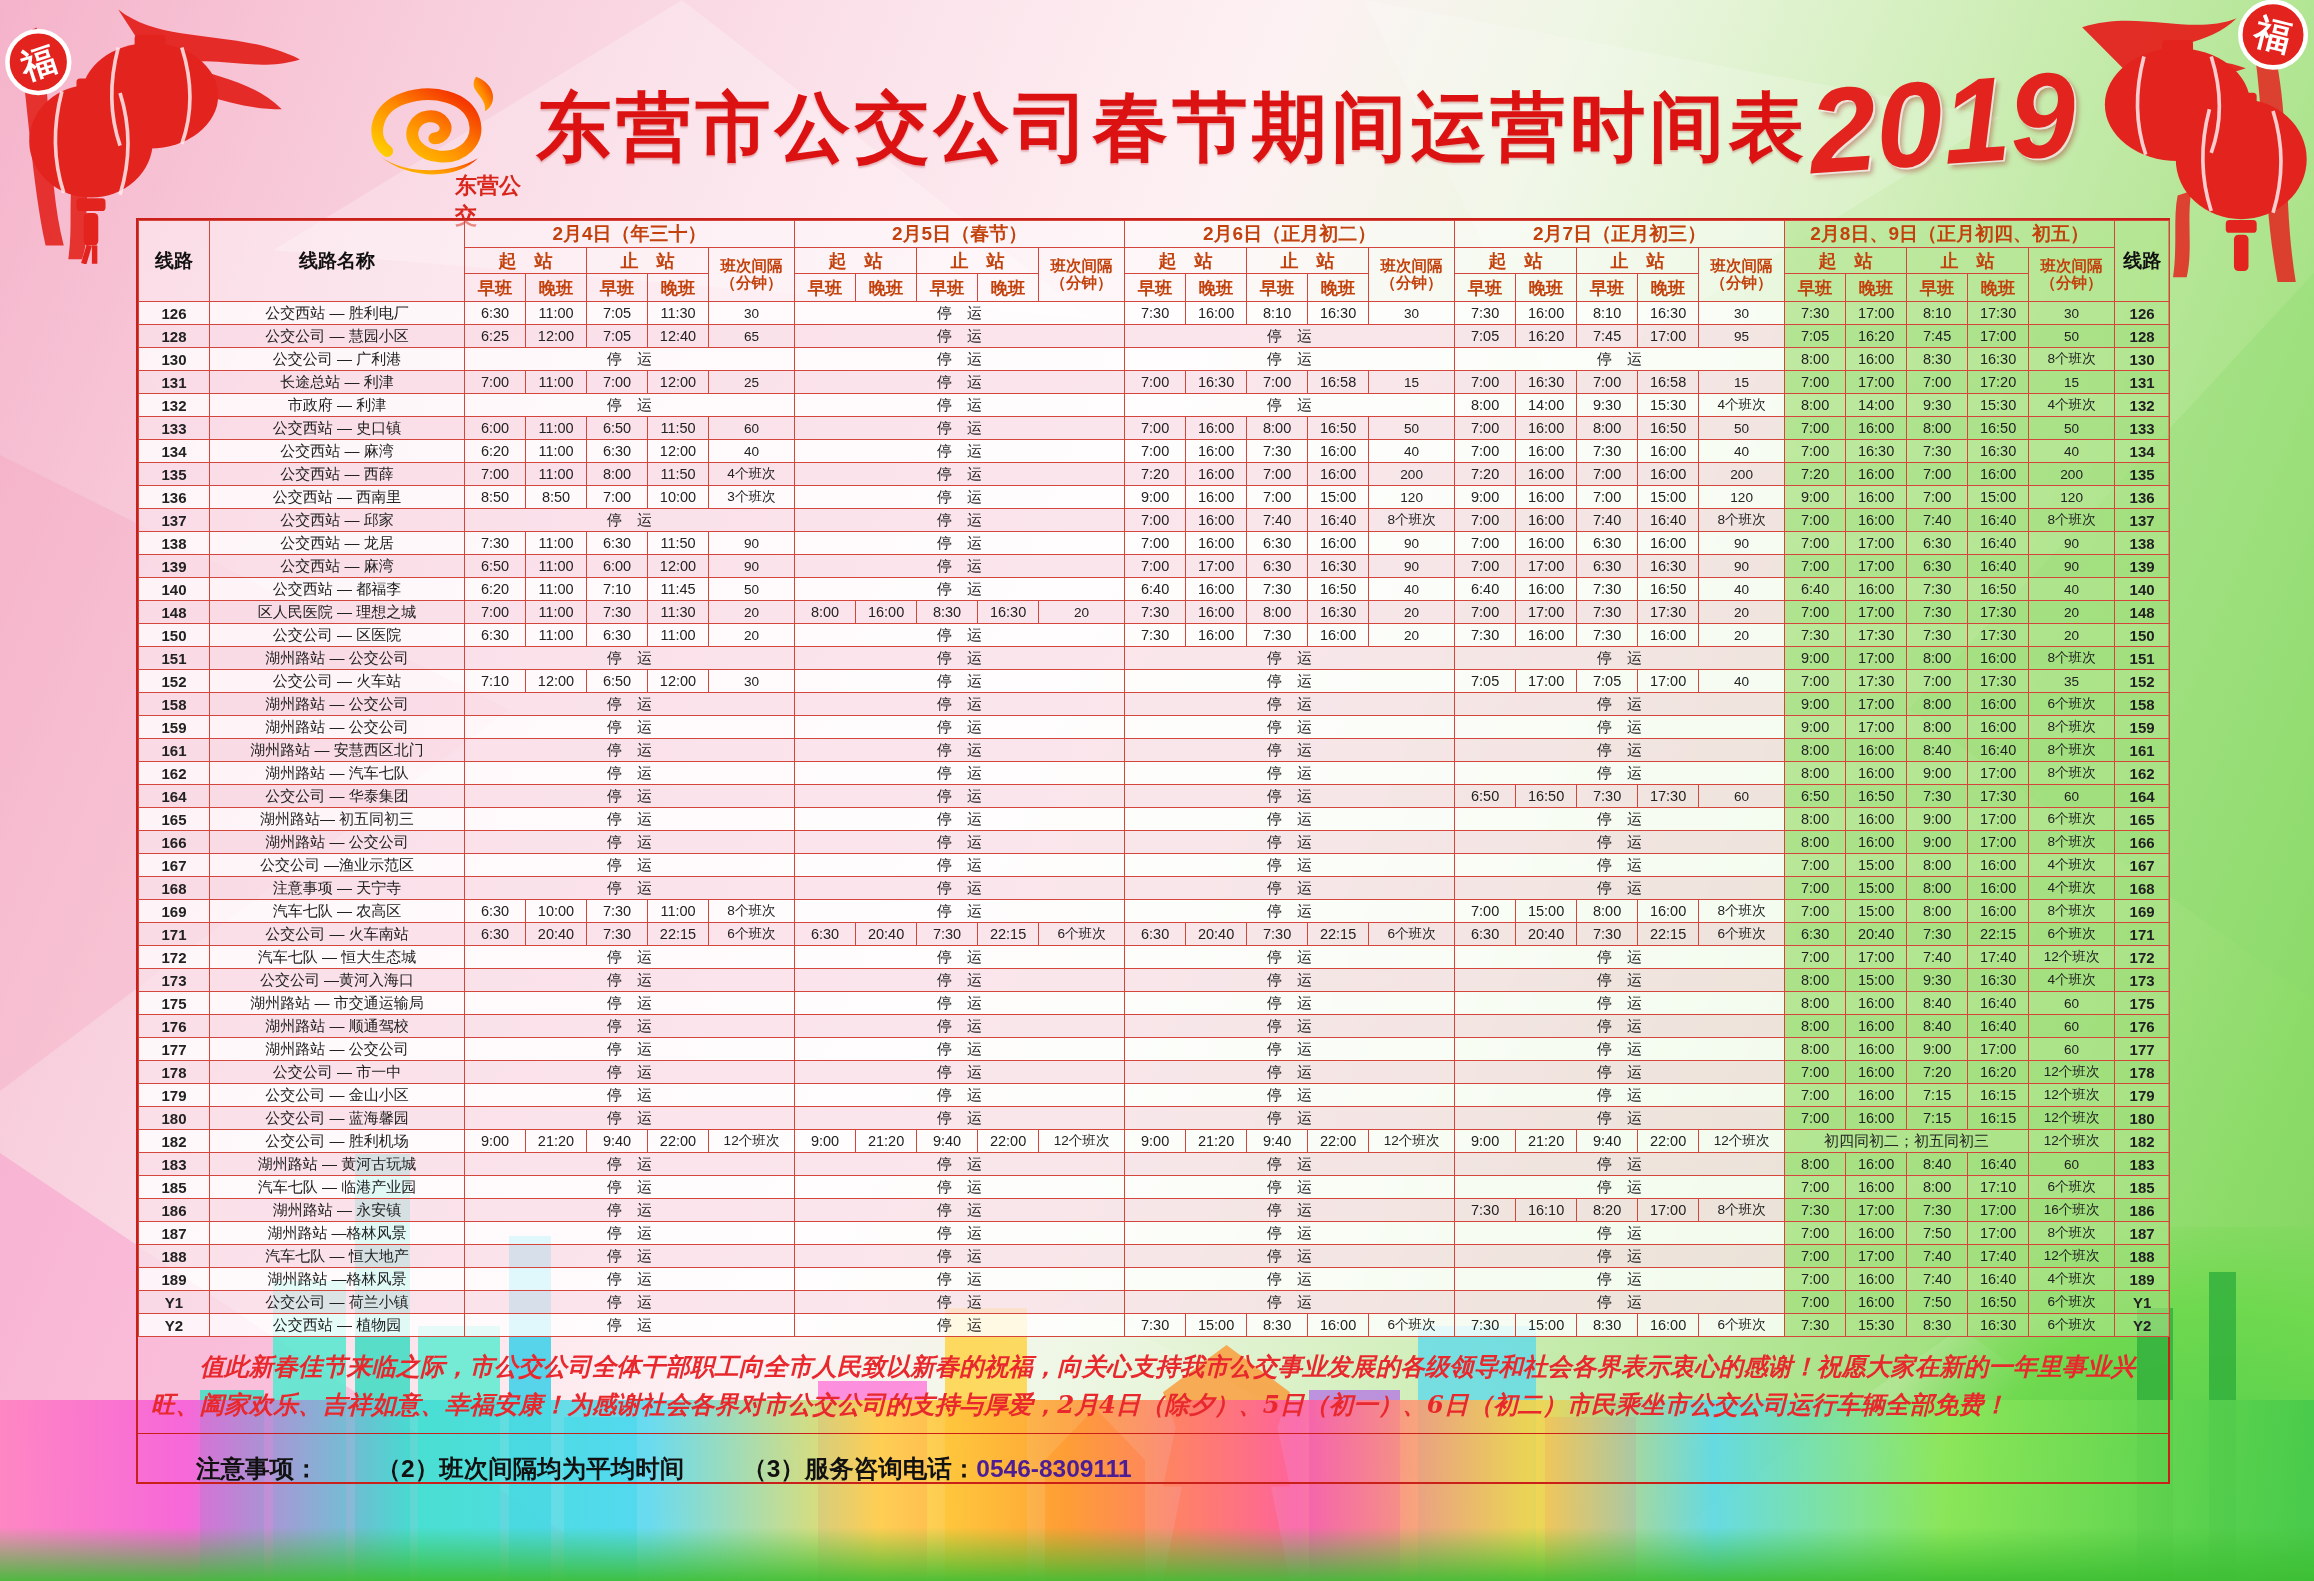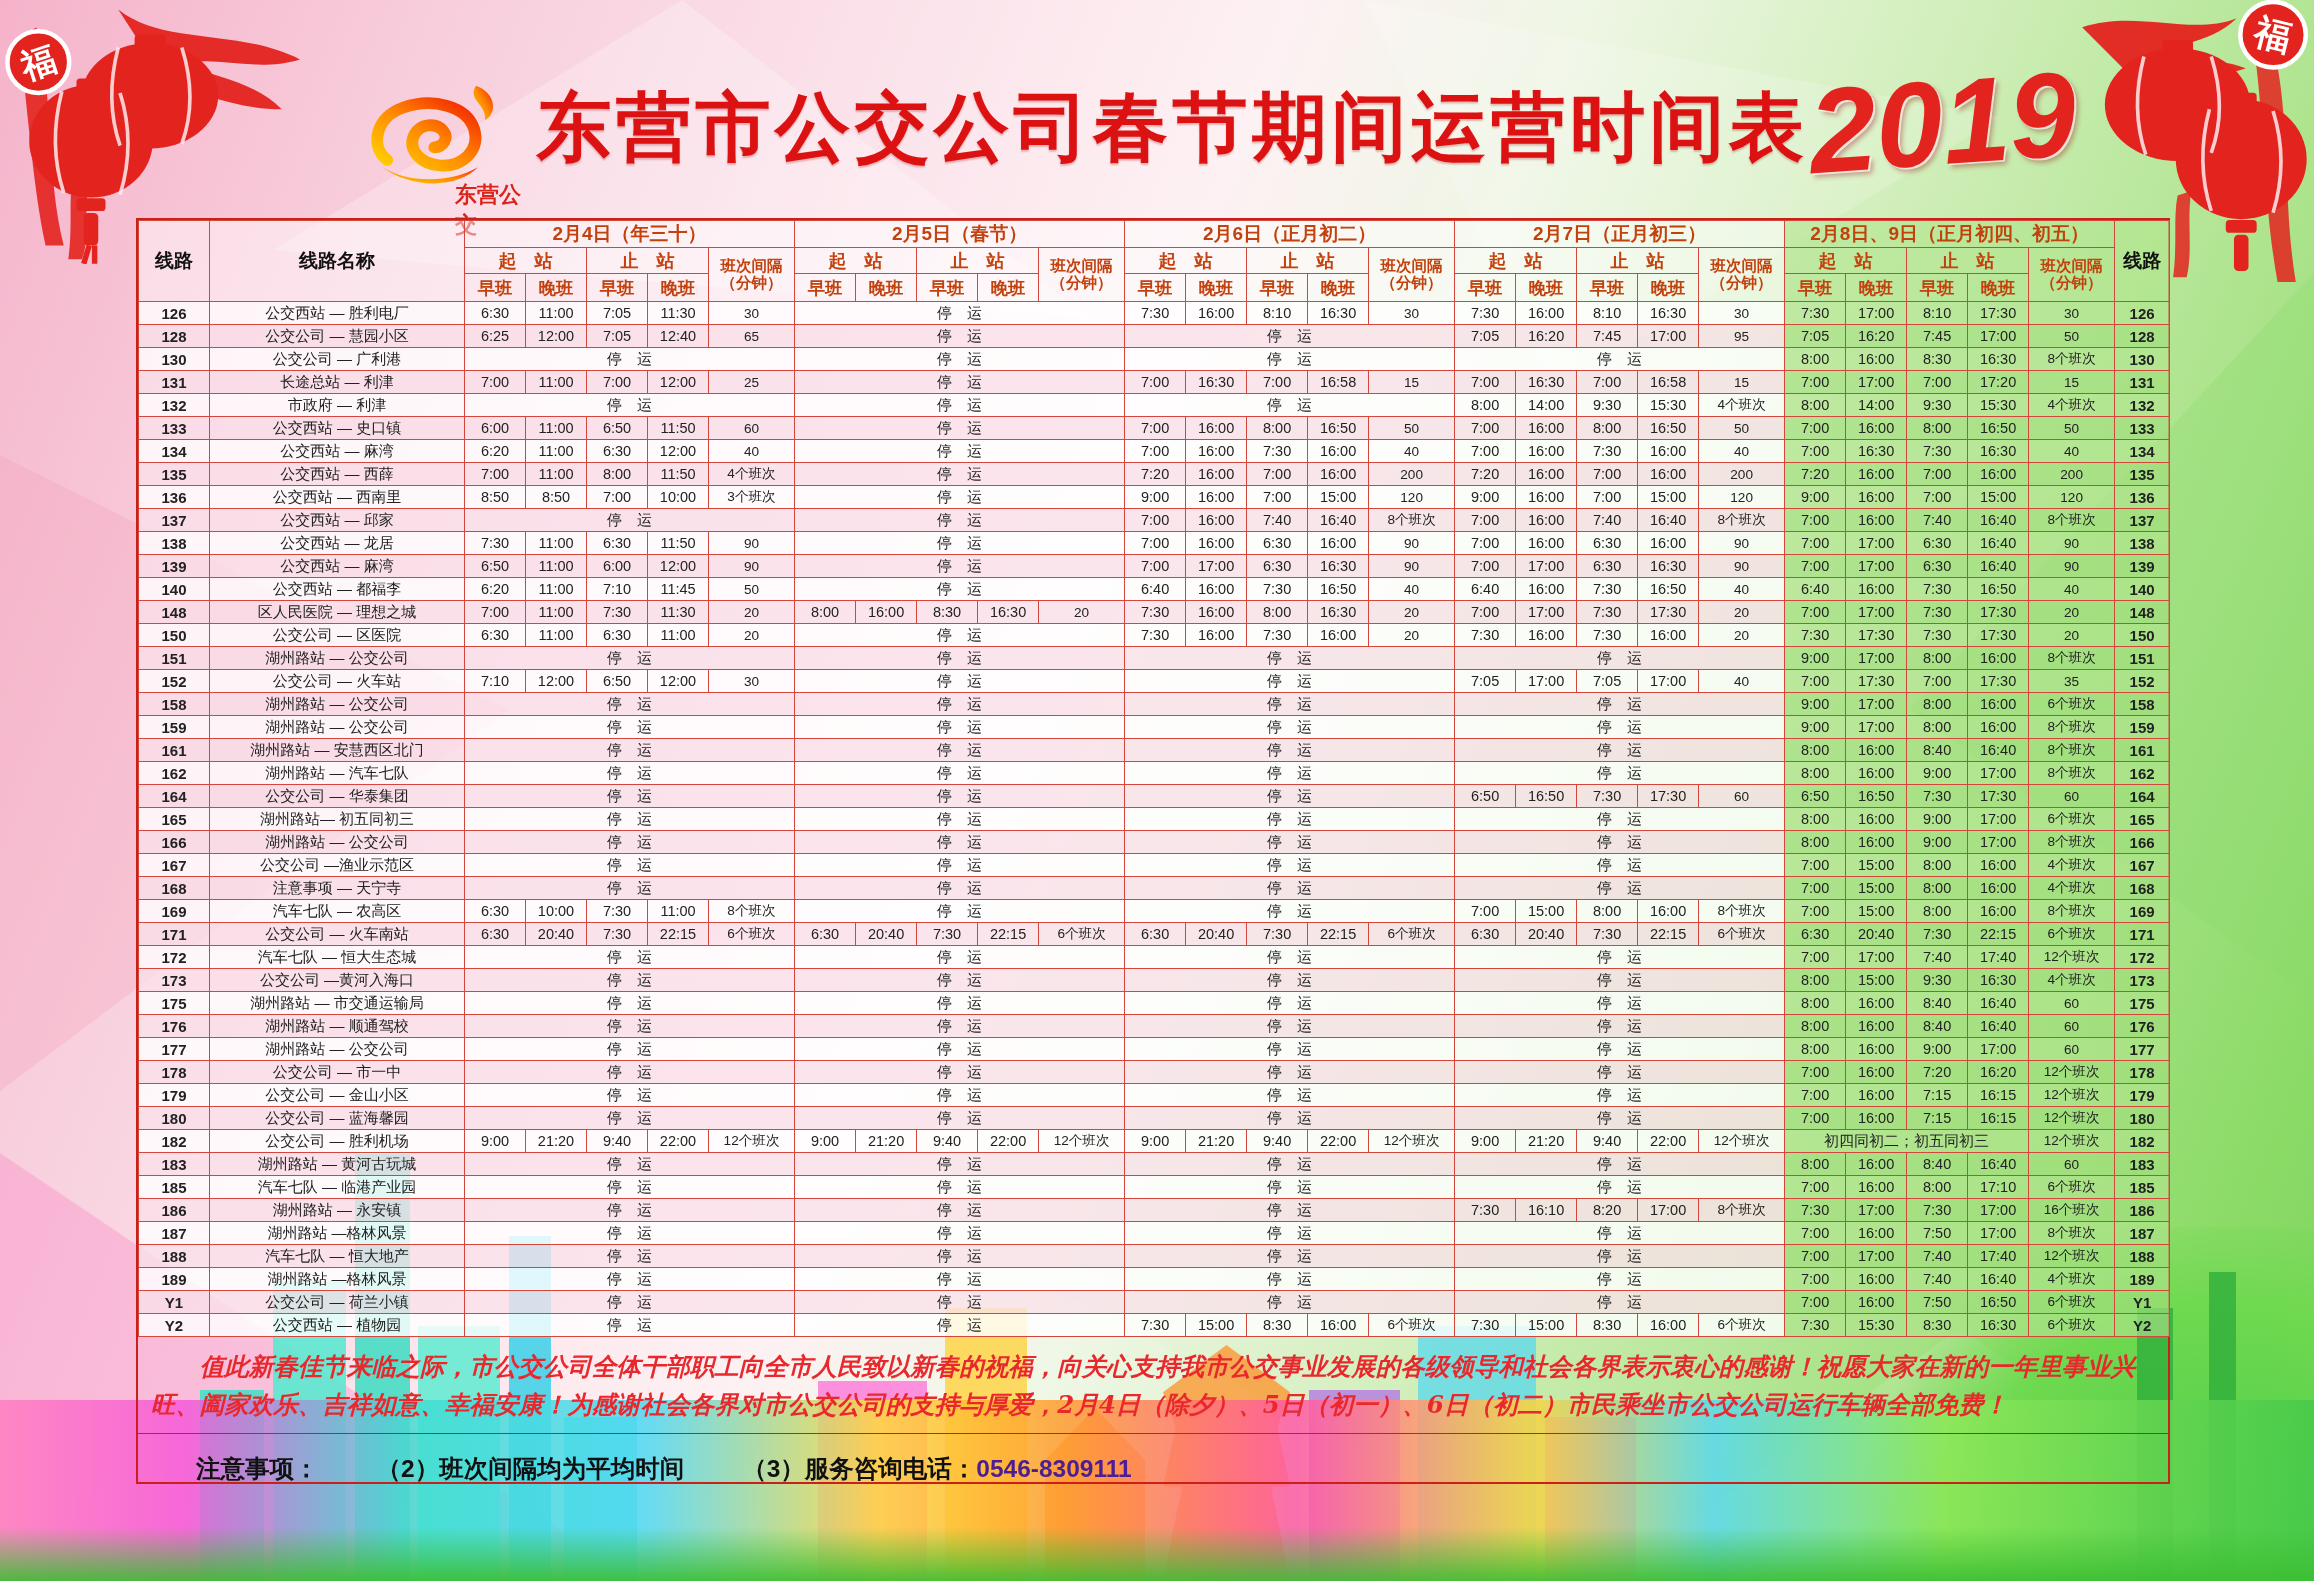--- a/index.html
+++ b/index.html
@@ -34,21 +34,21 @@
     background:linear-gradient(180deg,rgba(80,200,60,.0),rgba(60,190,50,.9));}
 
   
   .lantern{position:absolute;z-index:4;}
   .title{position:absolute;z-index:5;left:0;right:0;top:78px;text-align:center;
     font-size:75px;font-weight:bold;color:#dc1212;letter-spacing:4.5px;
     text-shadow:0 1.8px 1.8px rgba(150,0,0,.25);margin-left:30px;}
   .year{position:absolute;z-index:5;left:1809px;top:53px;font-size:120px;font-weight:bold;
     font-style:italic;color:#e3231e;transform:rotate(-4deg);
     text-shadow:1.8px 1.8px 0 rgba(255,255,255,.7),3.6px 4.5px 5.5px rgba(150,0,0,.35);}
-  .logo{position:absolute;z-index:5;left:360px;top:73px;width:164px;height:136px;}
+  .logo{position:absolute;z-index:5;left:360px;top:64px;width:164px;height:136px;}
   .logo-text{position:absolute;left:95px;top:107px;font-size:22px;font-weight:bold;color:#d9251c;}
 
   
   .main-box{position:absolute;z-index:6;left:136px;top:218px;width:2034px;height:1266px;
     border:2.7px solid #c9201a;box-sizing:border-box;}
 
   table.sched{border-collapse:collapse;table-layout:fixed;width:2028px;}
   .sched th,.sched td{border:0.9px solid #d4463c;overflow:hidden;white-space:nowrap;
     text-align:center;vertical-align:middle;padding:0;}
   .sched thead th{background:rgba(255,255,255,.45);color:#c2410c;}

